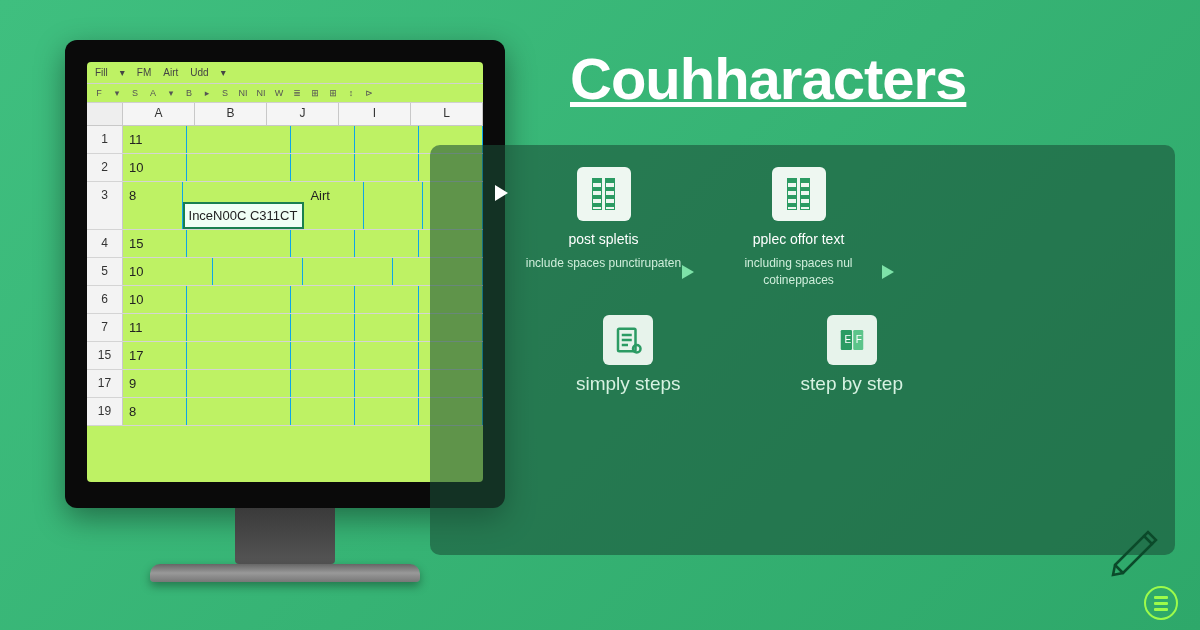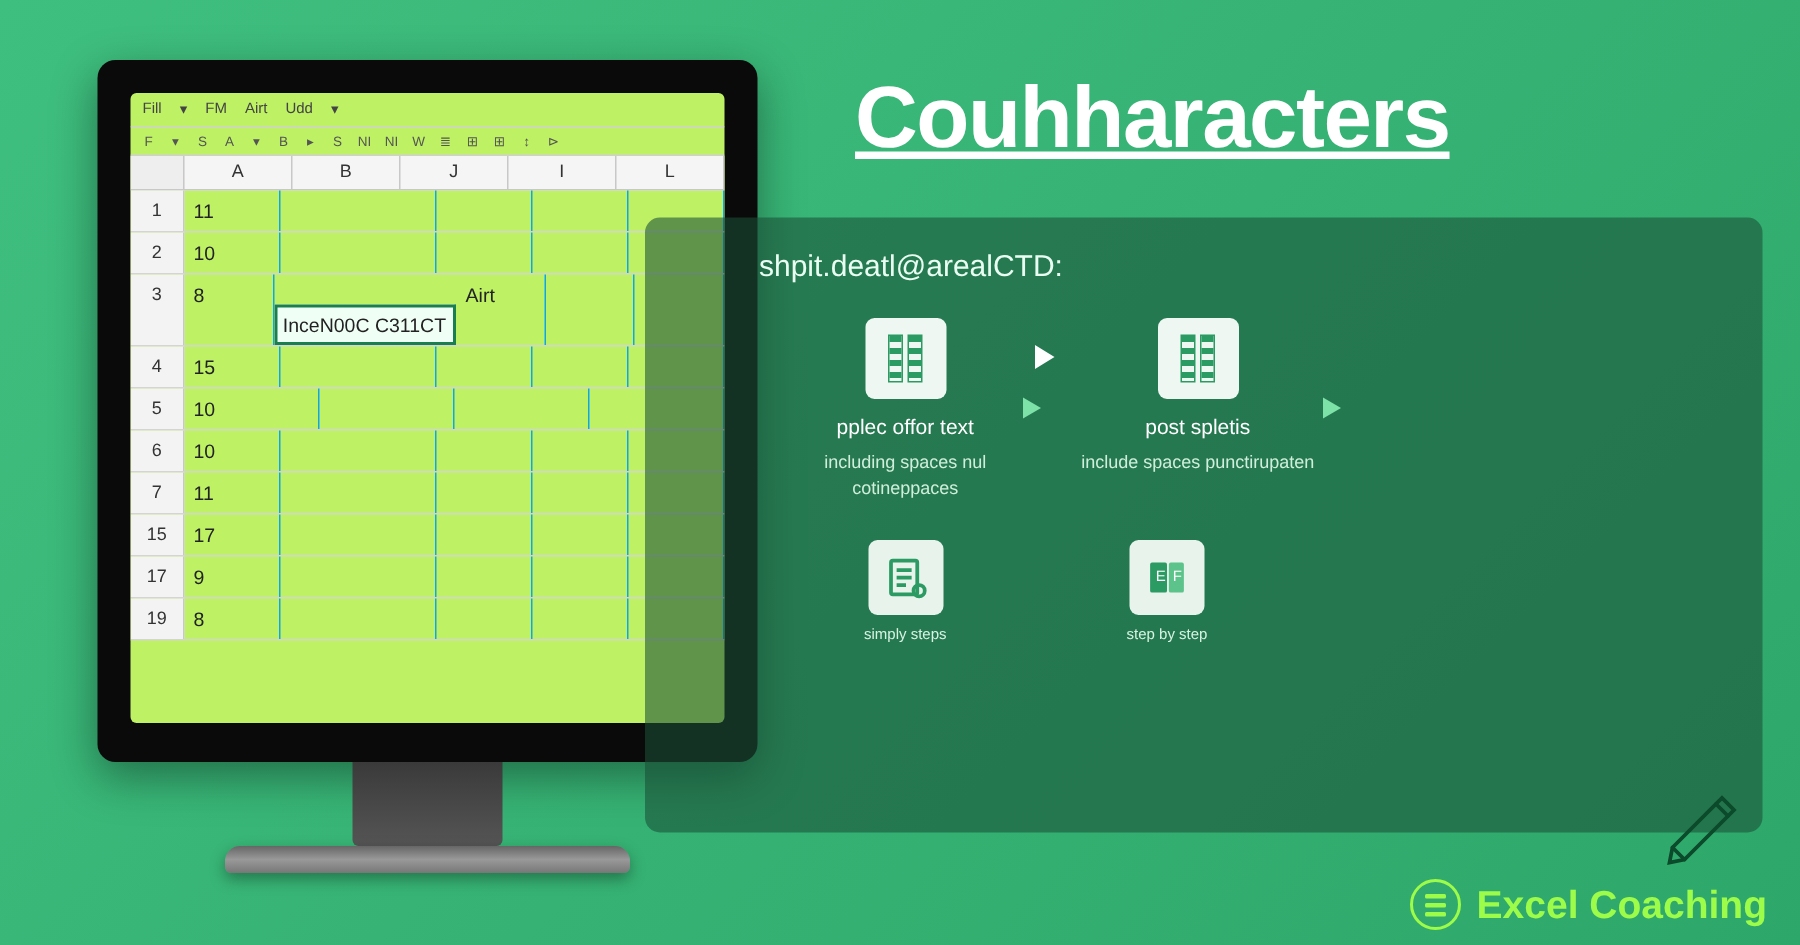--- a/index.html
+++ b/index.html
@@ -172,21 +172,21 @@
     margin-left: 110px;
     margin-top: 26px;
   }
   .bstep { text-align:center; }
   .bstep-icon {
     width:50px; height:50px; background:#e7f3eb;
     border-radius:6px; margin:0 auto 8px auto;
     display:flex; align-items:center; justify-content:center;
   }
   .bstep-icon svg { width:30px; height:30px; }
-  .bstep-label { color:#d7f2e2; font-size:10px; }
+  .bstep-label { color:#d7f2e2; font-size:19px; }
   
   
   .brand {
     position: absolute;
     right: 22px;
     bottom: 10px;
     display: flex;
     align-items: center;
     gap: 10px;
     color: #9dfb4a;
@@ -333,42 +333,41 @@
       </div>
     </div>
   </div>
   <div class="monitor-stand"></div>
   <div class="monitor-base"></div>
 </div>
 
 <div class="title">Couhharacters</div>
 
 <div class="panel">
-  <div class="panel-head">shpit.deatl@arealCTD:</div>
   <div class="steps-row">
-    <div class="step">
-      <div class="step-icon">
-          <div class="bars">
-            <span></span>
-            <span></span>
-          </div>
-        </div>
-      <div class="step-title">pplec offor text</div>
-      <div class="step-sub">including spaces nul cotineppaces</div>
-    </div>
     <div class="step">
       <div class="play"></div>
       <div class="step-icon">
           <div class="bars">
             <span></span>
             <span></span>
           </div>
         </div>
       <div class="step-title">post spletis</div>
       <div class="step-sub">include spaces punctirupaten</div>
+    </div>
+    <div class="step">
+      <div class="step-icon">
+          <div class="bars">
+            <span></span>
+            <span></span>
+          </div>
+        </div>
+      <div class="step-title">pplec offor text</div>
+      <div class="step-sub">including spaces nul cotineppaces</div>
     </div>
     <div class="flow-arrow flow1"></div>
     <div class="flow-arrow flow2"></div>
   </div>
 
   <div class="bottom-row">
     <div class="bstep">
       <div class="bstep-icon">
         <svg viewBox="0 0 24 24" fill="none" stroke="#2b9b63" stroke-width="2">
             <rect x="4" y="3" width="14" height="18" rx="1"></rect>
@@ -399,14 +398,13 @@
     <path d="M15 55 L23 63"></path>
   </g>
 </svg>
 
 <div class="brand">
   <div class="brand-logo">
     <span></span>
       <span></span>
       <span></span>
   </div>
-  <span>Excel Coaching</span>
 </div>
 
 </body></html>

